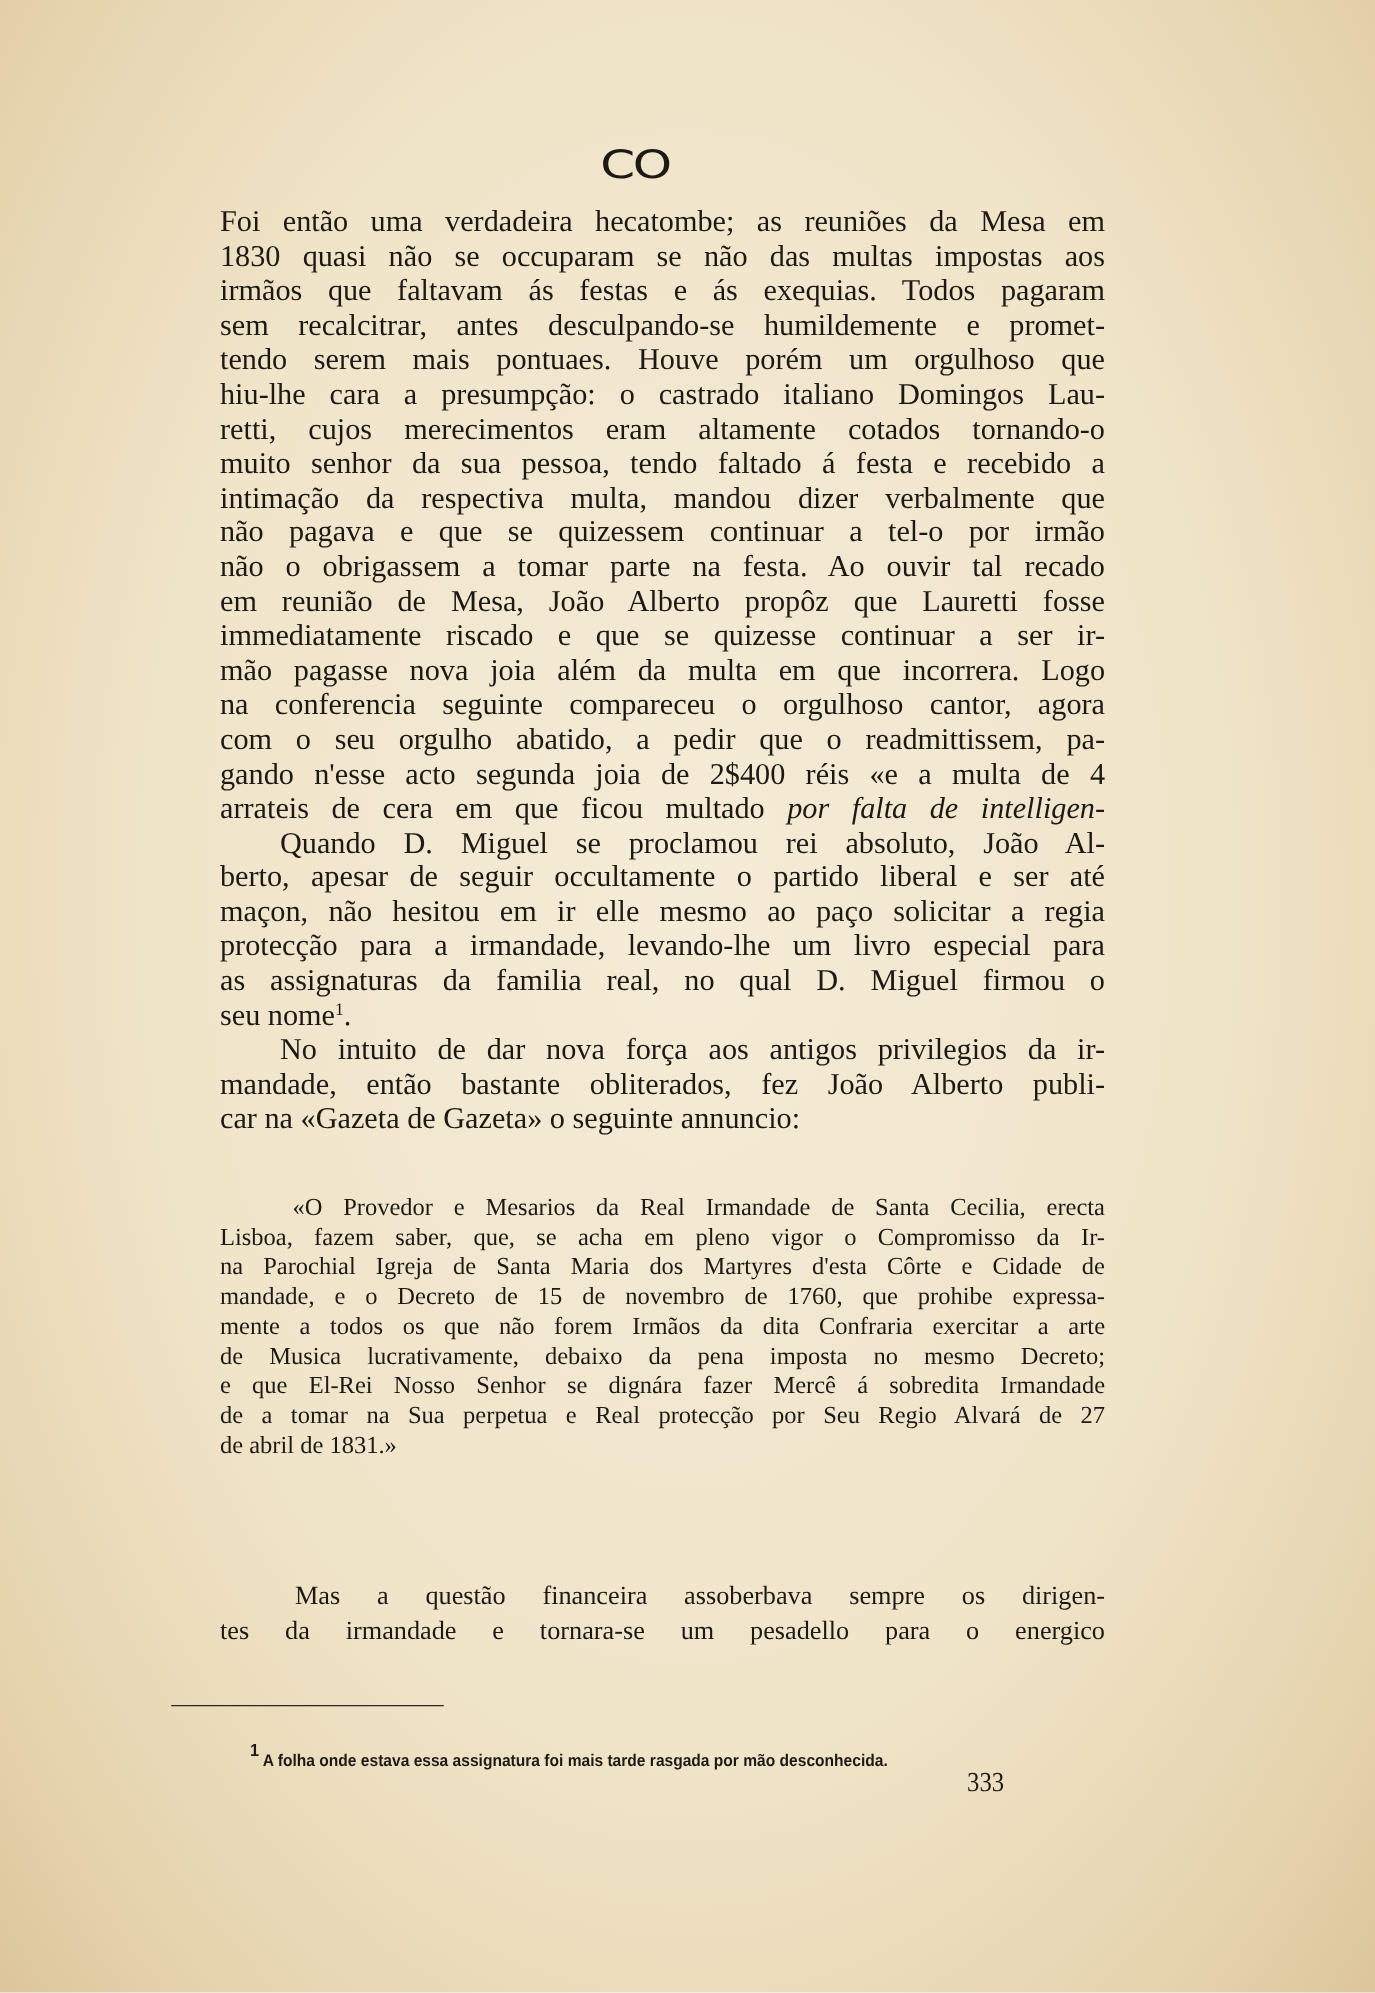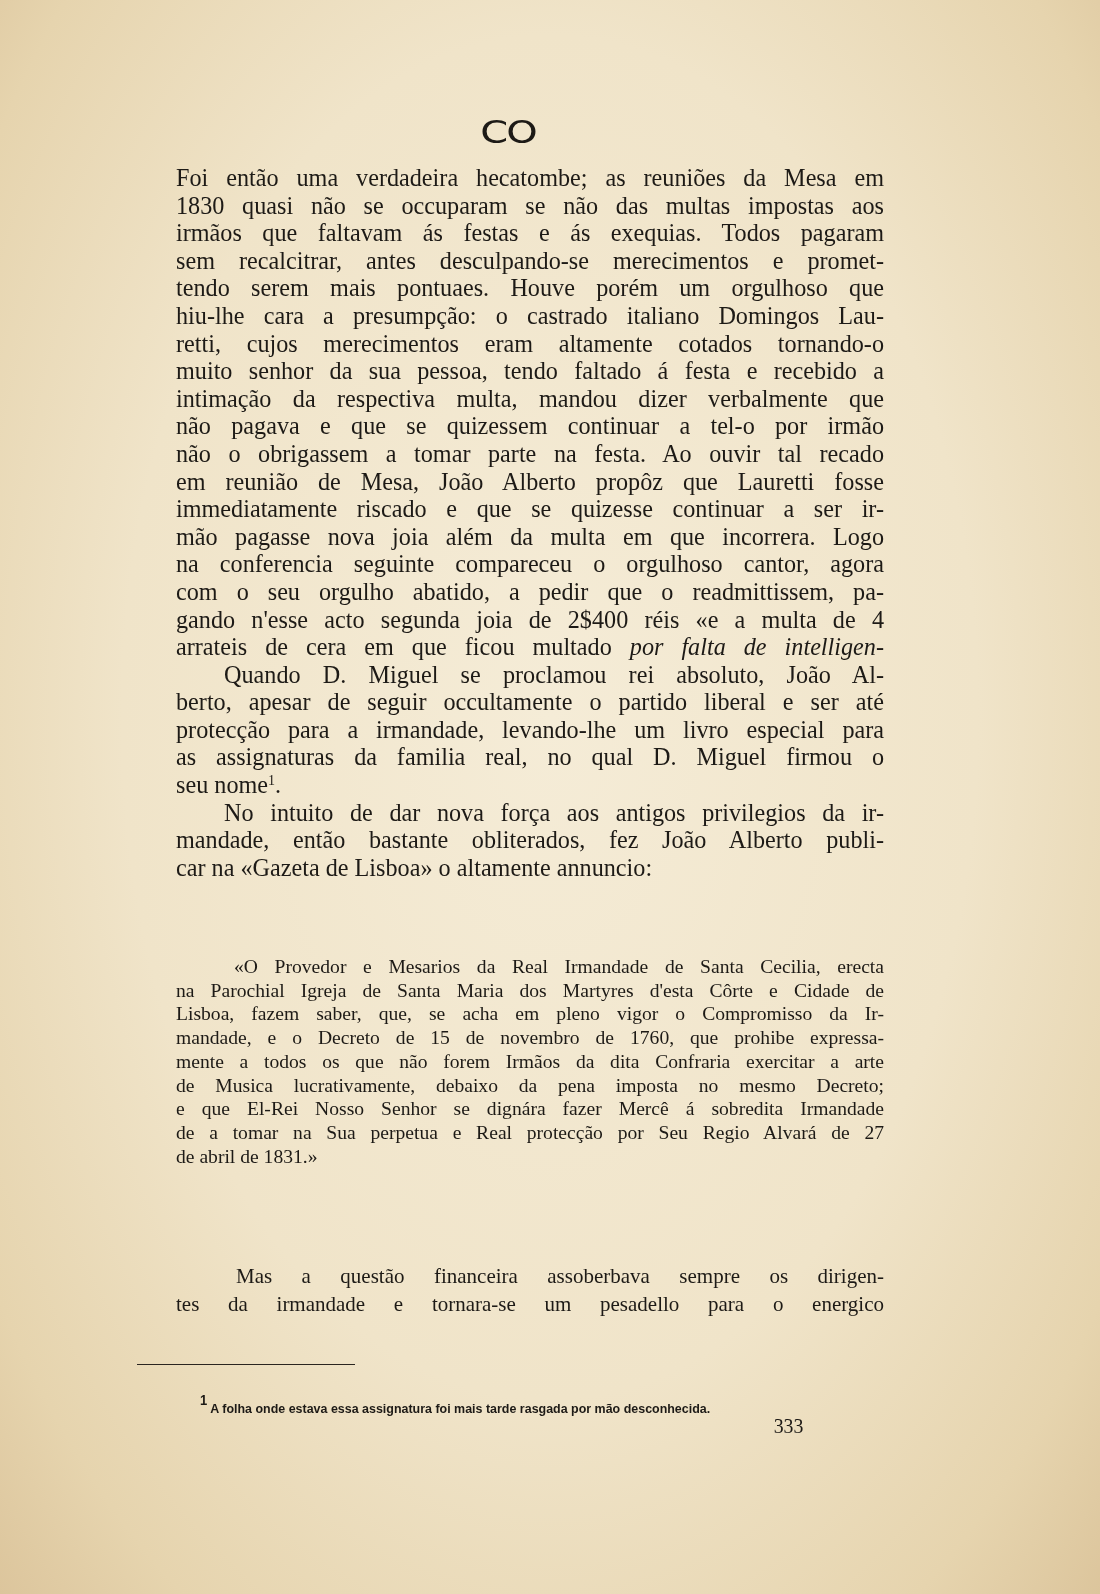--- a/index.html
+++ b/index.html
@@ -56,54 +56,55 @@
 <body>
 
 <div class="page">
   <div class="ornament">CO</div>
 
   <div class="body-text">
     <p>
       <span class="line">Foi então uma verdadeira hecatombe; as reuniões da Mesa em</span>
       <span class="line">1830 quasi não se occuparam se não das multas impostas aos</span>
       <span class="line">irmãos que faltavam ás festas e ás exequias. Todos pagaram</span>
-      <span class="line">sem recalcitrar, antes desculpando-se merecimentos e promet-</span>
+      <span class="line">sem recalcitrar, antes desculpando-se humildemente e promet-</span>
       <span class="line">tendo serem mais pontuaes. Houve porém um orgulhoso que</span>
       <span class="line">hiu-lhe cara a presumpção: o castrado italiano Domingos Lau-</span>
       <span class="line">retti, cujos merecimentos eram altamente cotados tornando-o</span>
       <span class="line">muito senhor da sua pessoa, tendo faltado á festa e recebido a</span>
       <span class="line">intimação da respectiva multa, mandou dizer verbalmente que</span>
       <span class="line">não pagava e que se quizessem continuar a tel-o por irmão</span>
       <span class="line">não o obrigassem a tomar parte na festa. Ao ouvir tal recado</span>
       <span class="line">em reunião de Mesa, João Alberto propôz que Lauretti fosse</span>
       <span class="line">immediatamente riscado e que se quizesse continuar a ser ir-</span>
       <span class="line">mão pagasse nova joia além da multa em que incorrera. Logo</span>
       <span class="line">na conferencia seguinte compareceu o orgulhoso cantor, agora</span>
       <span class="line">com o seu orgulho abatido, a pedir que o readmittissem, pa-</span>
       <span class="line">gando n'esse acto segunda joia de 2$400 réis «e a multa de 4</span>
       <span class="line"><span>arrateis de cera em que ficou multado </span><i>por falta de intelligen-</i></span>
     </p>
     <p>
       <span class="line" style="padding-left:48px">Quando D. Miguel se proclamou rei absoluto, João Al-</span>
       <span class="line">berto, apesar de seguir occultamente o partido liberal e ser até</span>
+      <span class="line">maçon, não hesitou em ir elle mesmo ao paço solicitar a regia</span>
       <span class="line">protecção para a irmandade, levando-lhe um livro especial para</span>
       <span class="line">as assignaturas da familia real, no qual D. Miguel firmou o</span>
       <span class="line last"><span>seu nome</span><sup>1</sup>.</span>
     </p>
     <p>
       <span class="line" style="padding-left:48px">No intuito de dar nova força aos antigos privilegios da ir-</span>
       <span class="line">mandade, então bastante obliterados, fez João Alberto publi-</span>
-      <span class="line last">car na «Gazeta de Lisboa» o altamente annuncio:</span>
+      <span class="line last">car na «Gazeta de Gazeta» o seguinte annuncio:</span>
     </p>
   </div>
 
   <div class="quote">
     <span class="line">«O Provedor e Mesarios da Real Irmandade de Santa Cecilia, erecta</span>
+    <span class="line">Lisboa, fazem saber, que, se acha em pleno vigor o Compromisso da Ir-</span>
     <span class="line">na Parochial Igreja de Santa Maria dos Martyres d'esta Côrte e Cidade de</span>
-    <span class="line">Lisboa, fazem saber, que, se acha em pleno vigor o Compromisso da Ir-</span>
     <span class="line">mandade, e o Decreto de 15 de novembro de 1760, que prohibe expressa-</span>
     <span class="line">mente a todos os que não forem Irmãos da dita Confraria exercitar a arte</span>
     <span class="line">de Musica lucrativamente, debaixo da pena imposta no mesmo Decreto;</span>
     <span class="line">e que El-Rei Nosso Senhor se dignára fazer Mercê á sobredita Irmandade</span>
     <span class="line">de a tomar na Sua perpetua e Real protecção por Seu Regio Alvará de 27</span>
     <span class="line last">de abril de 1831.»</span>
   </div>
 
   <div class="after">
     <span class="line">Mas a questão financeira assoberbava sempre os dirigen-</span>

